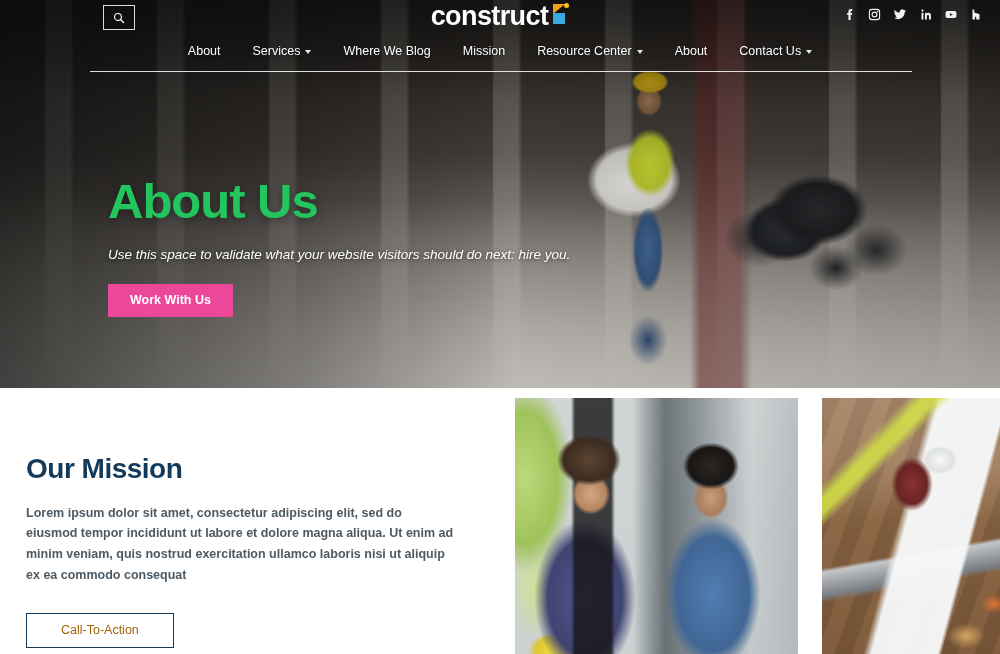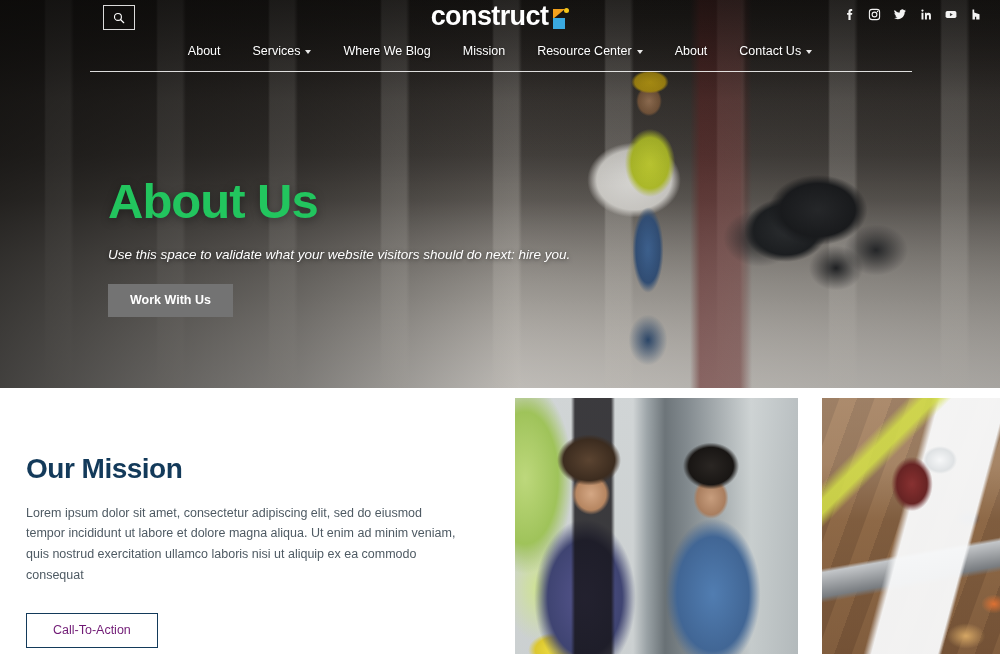--- a/index.html
+++ b/index.html
@@ -71,21 +71,21 @@
     width:32px; height:25px;
     border:1px solid rgba(255,255,255,.85);
     background:transparent;
     display:flex; align-items:center; justify-content:center;
     cursor:pointer;
   }
   .search-box svg { display:block; }
 
   .brand {
     position:absolute; left:0; right:0; top:3px;
-    display:flex; align-items:flex-end; justify-content:center;
+    display:flex; align-items:flex-start; justify-content:center;
     gap:4px;
     pointer-events:none;
   }
   .brand-text {
     font-size:27px; font-weight:700; color:#ffffff;
     letter-spacing:-.6px; line-height:1;
   }
   .brand-mark {
     position:relative; width:16px; height:22px; margin-left:1px;
   }
@@ -141,21 +141,21 @@
     text-shadow:0 2px 10px rgba(0,0,0,.35);
   }
   .hero-sub {
     margin-top:20px;
     font-size:13.5px; color:#ffffff;
     text-shadow:0 1px 4px rgba(0,0,0,.6);
     font-style:italic;
   }
   .btn-primary {
     display:inline-block; margin-top:22px;
-    background:#737373; color:#ffffff;
+    background:#ec4899; color:#ffffff;
     font-size:12.5px; font-weight:700;
     padding:10px 22px;
     border:none; cursor:pointer;
     line-height:1;
   }
 
   
   .section {
     position:relative; width:1000px; height:220px; background:#ffffff;
   }
@@ -163,26 +163,27 @@
     position:absolute; left:26px; top:66px; width:440px;
   }
   .mission-title {
     font-size:28px; font-weight:700; color:#133a5a;
     letter-spacing:-.5px; line-height:1.1;
   }
   .mission-body {
     margin-top:18px;
     font-size:12.5px; line-height:1.65; color:#4e5a63;
     max-width:430px;
+    font-weight:bold;
   }
   .btn-outline {
     display:inline-block; margin-top:28px;
-    background:#ffffff; color:#701a75;
+    background:#ffffff; color:#a16207;
     font-size:12.5px;
-    padding:10px 26px;
+    padding:10px 34px;
     border:1px solid #133a5a;
     cursor:pointer; line-height:1;
   }
 
   
   .photo {
     position:absolute; top:10px; height:256px; overflow:hidden;
   }
   .photo-a { left:515px; width:283px; }
   .photo-b { left:822px; width:178px; }

